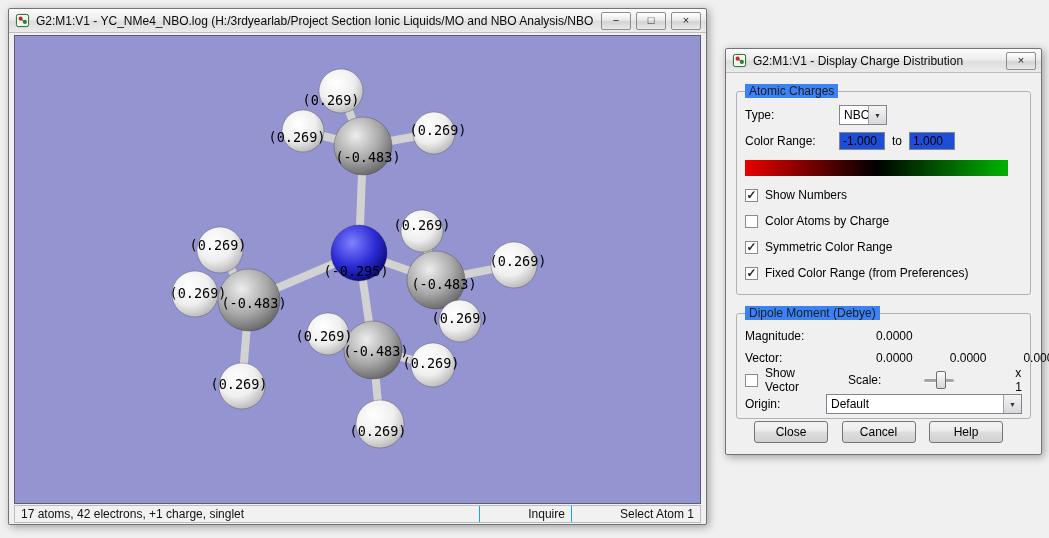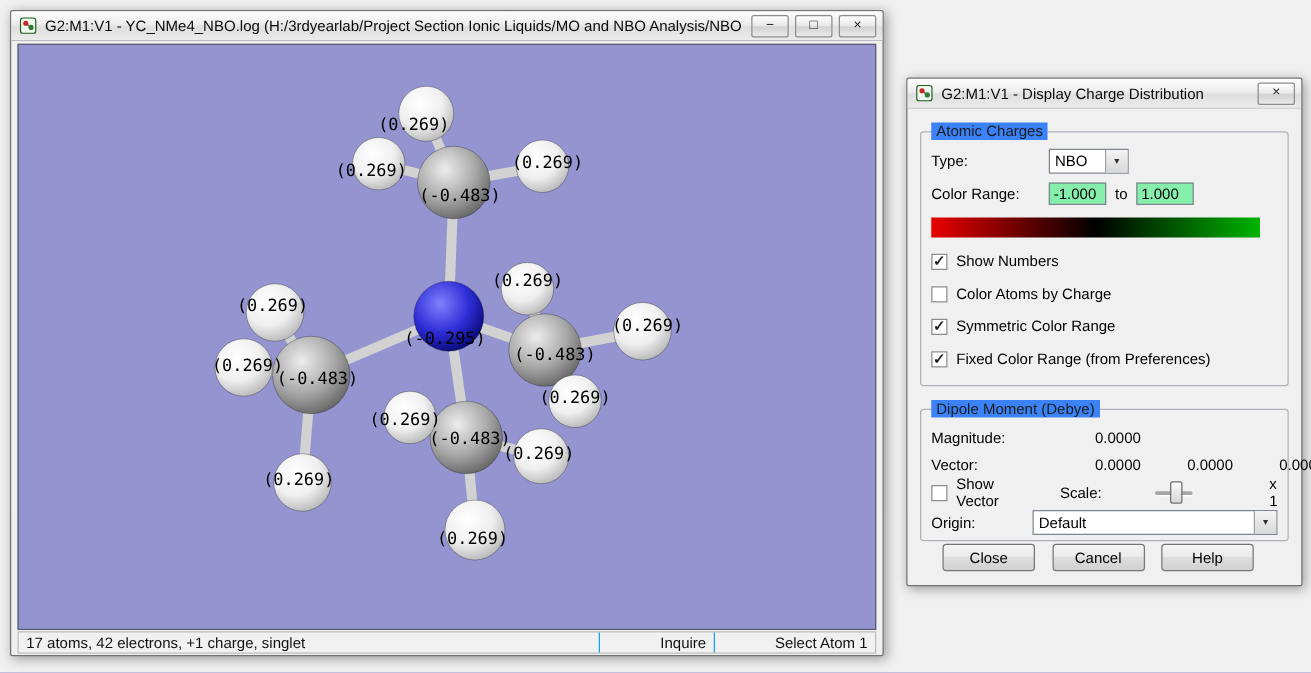--- a/index.html
+++ b/index.html
@@ -40,38 +40,38 @@
   .status-seg { display:flex; align-items:center; padding:0 6px; white-space:nowrap; }
   .status-main { flex:1; }
   .status-inquire, .status-select { border-left:1px solid #0ea5e9;padding-left:48px; }
 
   .atom-label {
     font-family:"DejaVu Sans Mono", monospace; font-size:13.5px; fill:#000;
     text-anchor:middle; dominant-baseline:central;
   }
 
   
-  .dialog { left:725px; top:62px; width:315px; height:405px; }
+  .dialog { left:725px; top:48px; width:315px; height:405px; }
   .dialog-body { position:absolute; top:24px; left:0; right:0; bottom:0; padding:0 10px; }
   .group { position:relative; border:1px solid #b0b0b8; border-radius:3px; margin-top:18px; padding:12px 8px 2px; }
   .group-caption {
     position:absolute; top:-8px; left:8px; background:#3b82f6; padding:0 4px;
     font-size:12px; color:#1c1c1c;
   }
   .form-row { display:flex; align-items:center; height:22px; margin-bottom:4px; font-size:12px; color:#000; }
   .lab { width:94px; flex:0 0 auto; }
   .combo { height:20px; box-sizing:border-box; border:1px solid #7f8591; background:#fff; display:flex; align-items:stretch; }
   .combo .val { flex:1; display:flex; align-items:center; padding:0 4px; font-size:12px; overflow:hidden; white-space:nowrap; }
   .arrow-btn { width:17px; flex:0 0 auto; border-left:1px solid #9aa0a8; background:linear-gradient(#f4f4f4,#d8d8d8); display:flex; align-items:center; justify-content:center; }
   .arrow-btn .glyph { font-size:7px; color:#333; line-height:1; }
-  .combo-type { width:64px; }
+  .combo-type { width:48px; }
   .combo-origin { width:208px; }
   .textbox {
     width:46px; height:18px; box-sizing:border-box; border:1px solid #7f8591;
-    background:#86efac; font-size:12px; padding:0 3px; font-family:"Liberation Sans", sans-serif;
+    background:#1d4ed8; font-size:12px; padding:0 3px; font-family:"Liberation Sans", sans-serif;
   }
   .to-label { margin:0 7px; }
   .gradient-bar { height:16px; margin:8px 14px 4px 0; }
   .checklist { padding:8px 0 0; }
   .cb-row { display:flex; align-items:center; gap:7px; margin-bottom:12px; font-size:12px; color:#000; }
   .cb-box {
     width:13px; height:13px; box-sizing:border-box; flex:0 0 auto;
     background:#fff; border:1px solid #8b8b8b;
     font-size:12px; font-weight:bold; color:#222; line-height:11px; text-align:center; overflow:visible;
   }

